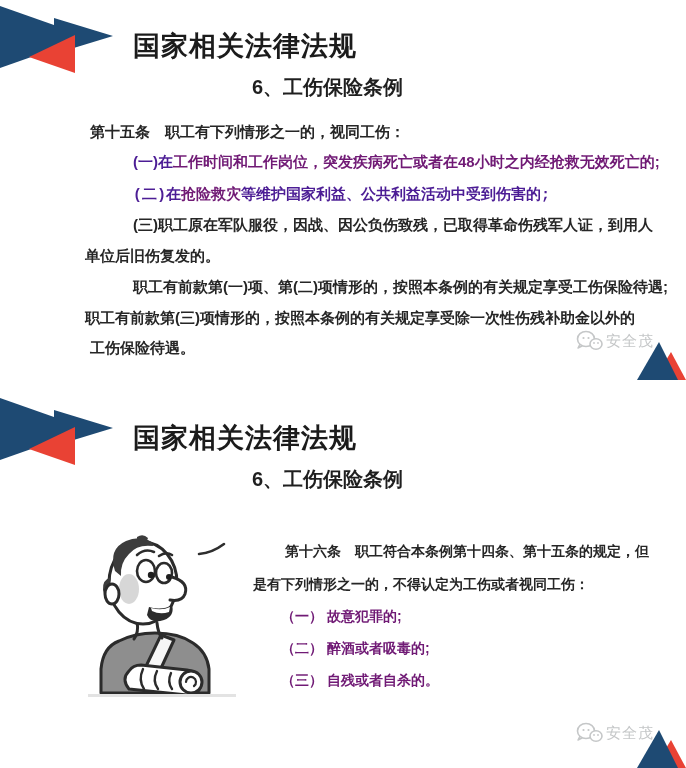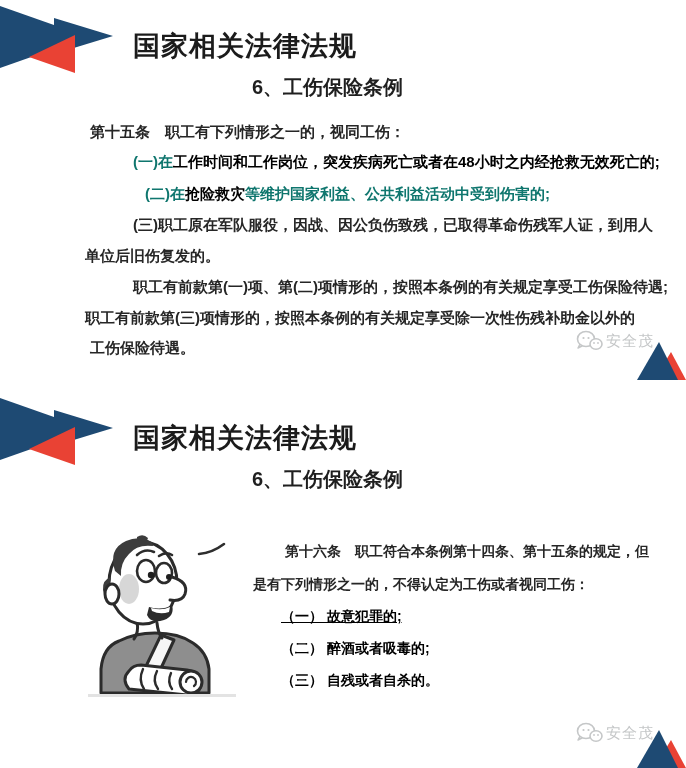--- a/index.html
+++ b/index.html
@@ -9,22 +9,22 @@
   #slide1{top:0;height:384px;}
   #slide2{top:388px;height:380px;}
   .logo{position:absolute;left:0;top:0;width:120px;height:82px;}
   .title{position:absolute;left:133px;top:28px;font-size:27px;font-weight:800;
          color:#1b1b1b;letter-spacing:1px;white-space:nowrap;}
   .subtitle{position:absolute;left:252px;top:74px;font-size:20px;font-weight:800;
             color:#1f1f1f;white-space:nowrap;}
   .bline{position:absolute;font-weight:700;color:#262626;white-space:nowrap;}
   .s1 .bline{font-size:15px;}
   .s2 .bline{font-size:14px;}
-  .orange{color:#000000;}
-  .black{color:#0f766e;}
+  .orange{color:#701a75;}
+  .black{color:#4c1d95;}
   .watermark{position:absolute;display:flex;align-items:center;gap:3px;
              color:#c5c7c8;font-size:15px;letter-spacing:1px;font-weight:500;}
   .corner{position:absolute;}
   .caption{position:absolute;left:137px;top:127px;font-size:17px;font-weight:700;
            color:#2f2f2f;letter-spacing:2px;white-space:nowrap;}
   .groundline{position:absolute;left:88px;top:306px;width:148px;height:3px;
               background:#e3e3e3;}
 </style>
 </head>
 <body>
@@ -39,21 +39,21 @@
 
   <div class="title">国家相关法律法规</div>
   <div class="subtitle">6、工伤保险条例</div>
 
   <div class="bline" style="left:90px;top:123px;">
     <span>第十五条　职工有下列情形之一的，视同工伤：</span>
   </div>
   <div class="bline" style="left:133px;top:153px;">
     <span class="black">(一)在</span><span class="orange">工作时间和工作岗位，突发疾病死亡或者在48小时之内经抢救无效死亡的;</span>
   </div>
-  <div class="bline" style="left:145px;top:185px;">
+  <div class="bline" style="left:133px;top:185px;font-family:Liberation Mono, monospace;">
     <span class="black">(二)在</span><span class="orange">抢险救灾</span><span class="black">等维护国家利益、公共利益活动中受到伤害的;</span>
   </div>
   <div class="bline" style="left:85px;top:247px;">单位后旧伤复发的。</div>
   <div class="bline" style="left:133px;top:216px;">(三)职工原在军队服役，因战、因公负伤致残，已取得革命伤残军人证，到用人</div>
   <div class="bline" style="left:133px;top:278px;">职工有前款第(一)项、第(二)项情形的，按照本条例的有关规定享受工伤保险待遇;</div>
   <div class="bline" style="left:85px;top:309px;text-align:right;">职工有前款第(三)项情形的，按照本条例的有关规定享受除一次性伤残补助金以外的</div>
   <div class="bline" style="left:90px;top:339px;">工伤保险待遇。</div>
 
   <div class="watermark" style="left:576px;top:330px;">
     <svg width="27" height="22" viewBox="0 0 27 22">
@@ -119,21 +119,21 @@
 
     <path d="M87,42 q17,5 13,17 q-3,8 -15,6" fill="#fff" stroke="#2b2b2b" stroke-width="3" stroke-linecap="round"></path>
 
     <path d="M64,72 q13,4 23,-2 q3,11 -8,15 q-13,4 -17,-5 z" fill="#2b2b2b"></path>
     <path d="M66,73 q11,3 19,-1 l-1,5 q-9,3 -17,-1 z" fill="#fff"></path>
   </svg>
   <div class="groundline"></div>
 
   <div class="bline" style="left:253px;top:155px;margin-left:32px;">第十六条　职工符合本条例第十四条、第十五条的规定，但</div>
   <div class="bline" style="left:253px;top:188px;">是有下列情形之一的，不得认定为工伤或者视同工伤：</div>
-  <div class="bline orange" style="left:281px;top:220px;text-decoration:underline;">（一） 故意犯罪的;</div>
+  <div class="bline orange" style="left:281px;top:220px;">（一） 故意犯罪的;</div>
   <div class="bline orange" style="left:281px;top:252px;">（二） 醉酒或者吸毒的;</div>
   <div class="bline orange" style="left:281px;top:284px;">（三） 自残或者自杀的。</div>
 
   <div class="watermark" style="left:576px;top:334px;">
     <svg width="27" height="22" viewBox="0 0 27 22">
       <ellipse cx="10" cy="9" rx="8.5" ry="7.5" fill="none" stroke="#c5c7c8" stroke-width="1.6"></ellipse>
       <path d="M4,14 l-2,4 4,-2" fill="none" stroke="#c5c7c8" stroke-width="1.4" stroke-linejoin="round"></path>
       <circle cx="7.5" cy="8" r="1.1" fill="#c5c7c8"></circle>
       <circle cx="12.5" cy="8" r="1.1" fill="#c5c7c8"></circle>
       <ellipse cx="20" cy="14" rx="6" ry="5.3" fill="#fff" stroke="#c5c7c8" stroke-width="1.6"></ellipse>

